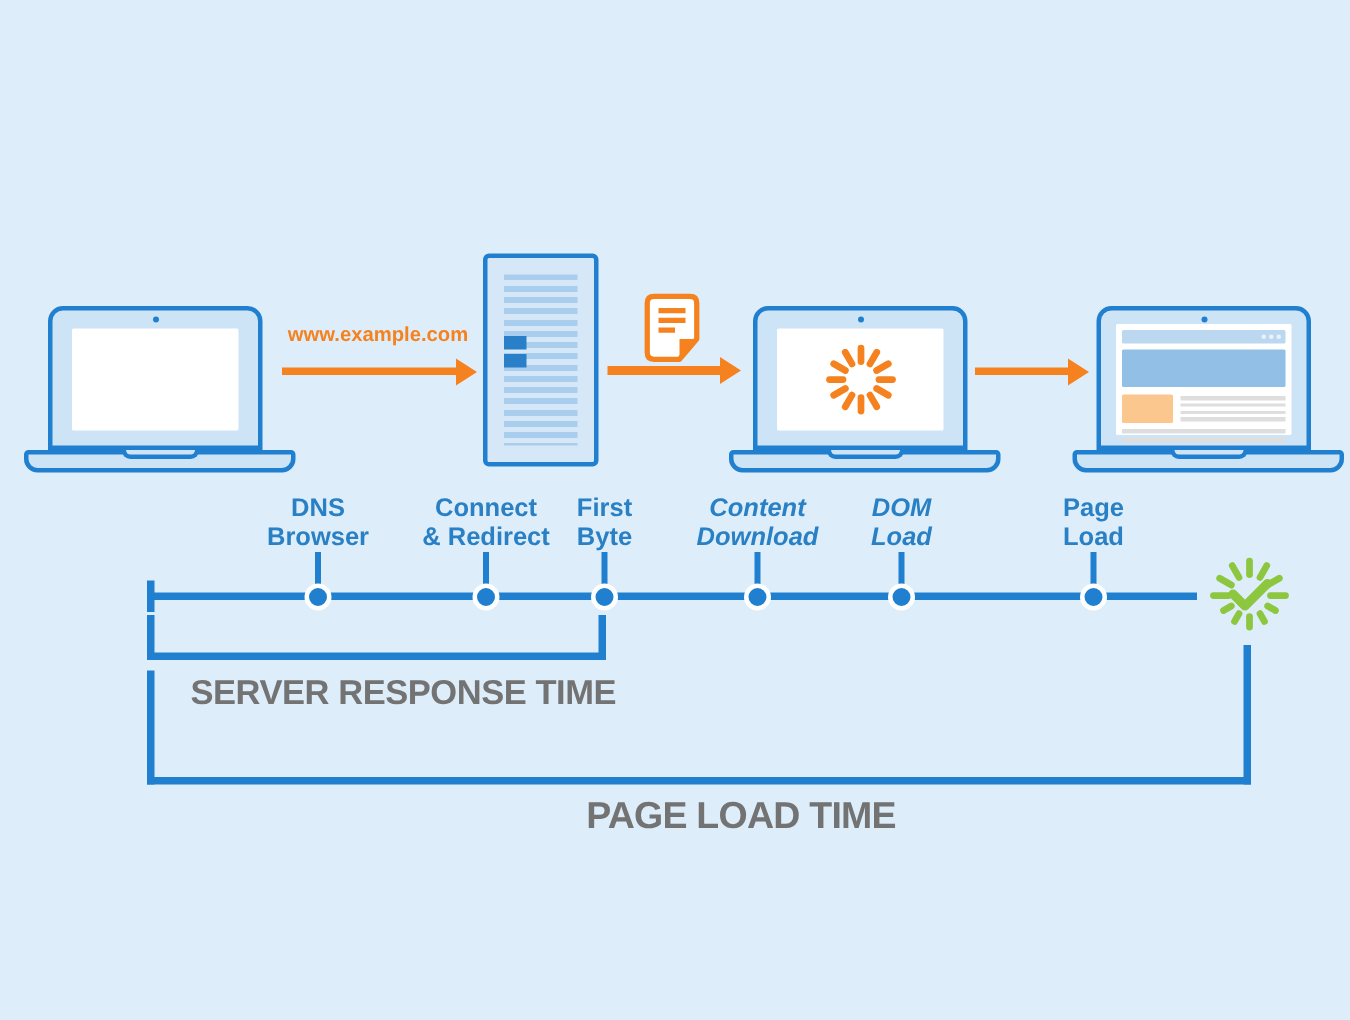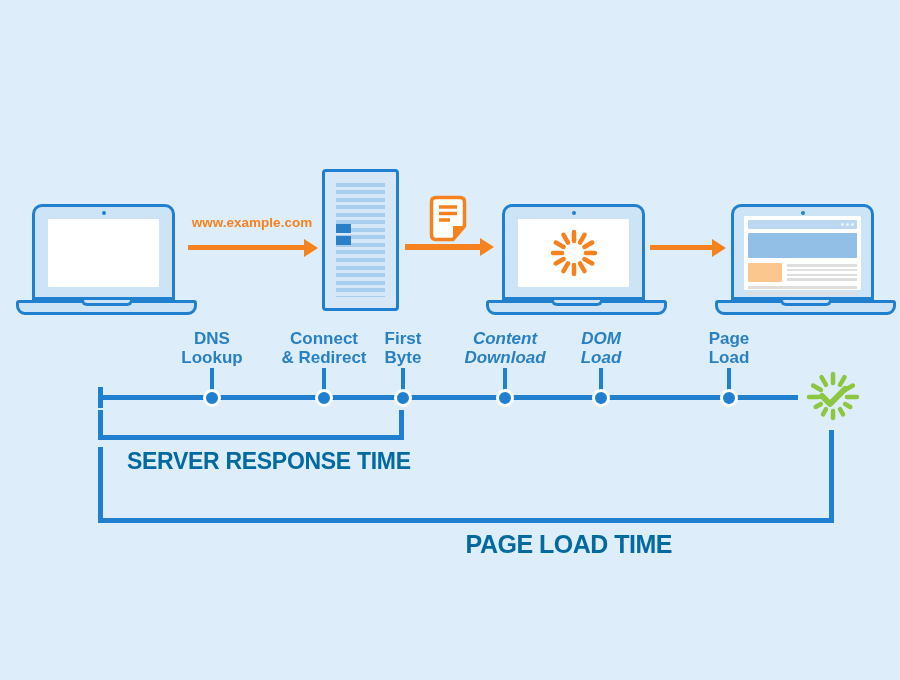--- a/index.html
+++ b/index.html
@@ -75,24 +75,24 @@
   .tl-start-tick{position:absolute;left:98px;top:387px;width:5px;height:21px;background:#2080cf;}
   .tl-connector{position:absolute;top:368px;width:4px;height:30px;background:#2080cf;}
   .tl-dot{
     position:absolute;top:389px;width:12px;height:12px;border-radius:50%;
     background:#2080cf;border:3px solid #ffffff;
   }
 
   
   .brk{position:absolute;background:#2080cf;}
   .brk-label{
-    position:absolute;color:#0369a1;font-weight:bold;
+    position:absolute;color:#737373;font-weight:bold;
   }
   .srt-label{left:127px;top:448px;font-size:23px;letter-spacing:-0.3px;}
-  .plt-label{left:292px;top:530px;width:380px;text-align:right;font-size:25px;letter-spacing:-0.5px;}
+  .plt-label{left:304px;top:530px;width:380px;text-align:center;font-size:25px;letter-spacing:-0.5px;}
 
   
   .browser{
     position:absolute;left:10px;right:10px;top:9px;bottom:7px;
     background:#ffffff;border-radius:1px;padding:4px;box-sizing:border-box;
   }
   .browser-topbar{
     height:9px;background:#bcd8f0;border-radius:1px;position:relative;margin-bottom:4px;
   }
   .browser-dots{
@@ -193,21 +193,21 @@
           <i></i>
           <i></i>
         </div>
     </div>
     <div class="laptop-base">
       <div class="laptop-notch"></div>
     </div>
   </div>
 
   <div class="stage-label" style="left:142px;">DNS
-Lookup</div>
+Browser</div>
   <div class="stage-label" style="left:254px;">Connect
 &amp; Redirect</div>
   <div class="stage-label" style="left:333px;text-align:center;">First
 Byte</div>
   <div class="stage-label" style="left:435px;font-style:italic;">Content
 Download</div>
   <div class="stage-label" style="left:531px;font-style:italic;">DOM
 Load</div>
   <div class="stage-label" style="left:659px;">Page
 Load</div>

